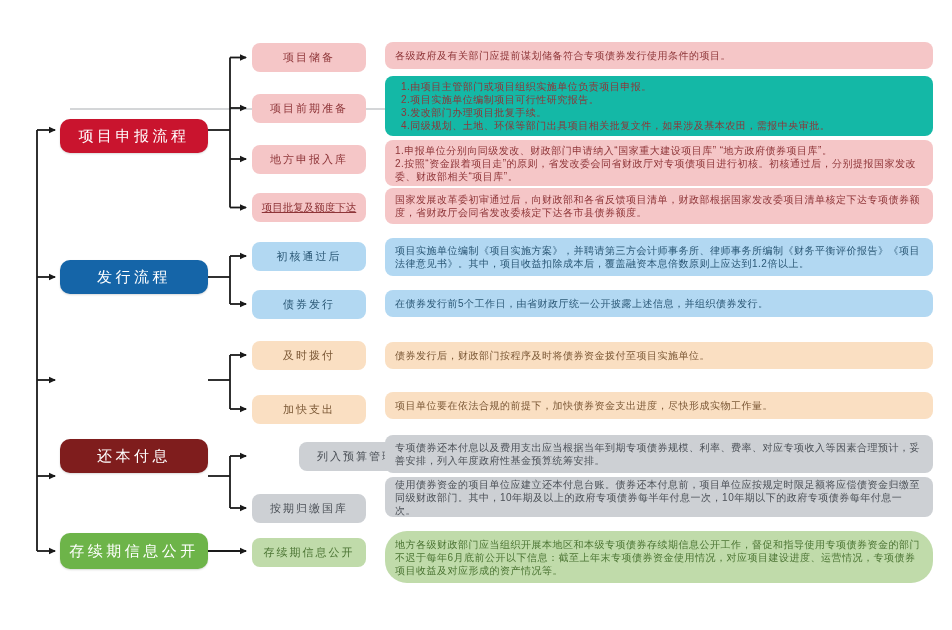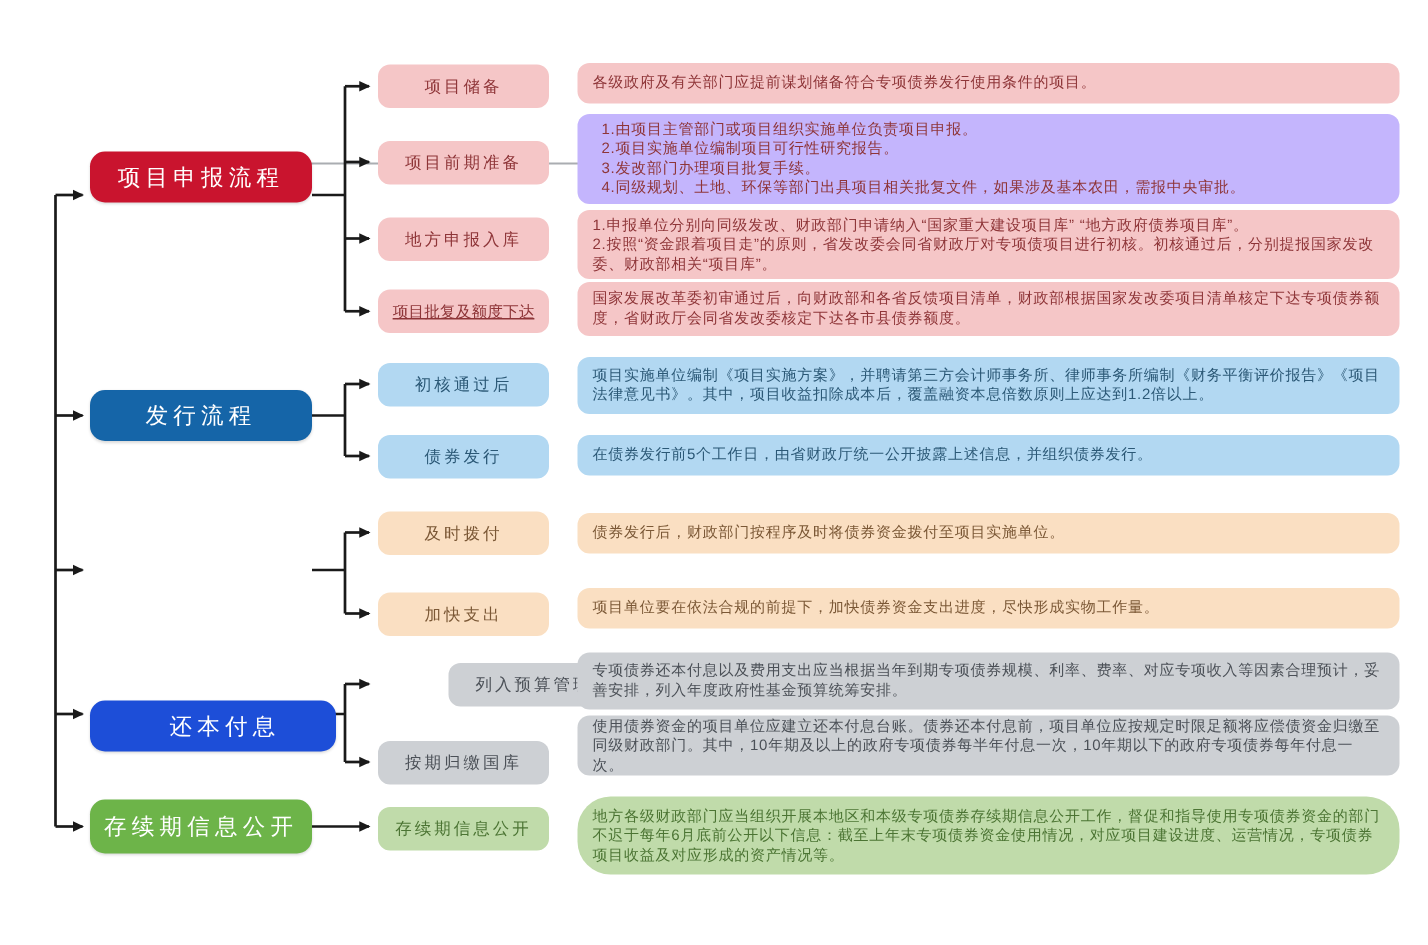--- a/index.html
+++ b/index.html
@@ -79,46 +79,46 @@
       <path d="M230,456 V508"></path>
       <path d="M230,456 H246" marker-end="url(#ah)"></path>
       <path d="M230,508 H246" marker-end="url(#ah)"></path>
     </g>
 
     <g fill="none" stroke-width="1.8" stroke="#1a1a1a">
       <path d="M208,551 H246" marker-end="url(#ah)"></path>
     </g>
   </svg>
 
-  <div class="main-box" style="top: 101px; background-color: rgb(201, 20, 46);">项目申报流程</div>
+  <div class="main-box" style="top: 119px; background-color: rgb(201, 20, 46);">项目申报流程</div>
   <div class="sub-box" style="top: 43px; background-color: rgb(245, 198, 199); color: rgb(142, 53, 56);">项目储备</div>
   <div class="sub-box" style="top: 94px; background-color: rgb(245, 198, 199); color: rgb(142, 53, 56);">项目前期准备</div>
   <div class="sub-box" style="top: 145px; background-color: rgb(245, 198, 199); color: rgb(142, 53, 56);">地方申报入库</div>
   <div class="sub-box long" style="top: 193px; background-color: rgb(245, 198, 199); color: rgb(142, 53, 56);">项目批复及额度下达</div>
   <div class="desc-box" style="top: 42px; height: 27px; background-color: rgb(245, 198, 199); color: rgb(142, 53, 56); text-align: center;">各级政府及有关部门应提前谋划储备符合专项债券发行使用条件的项目。</div>
-  <div class="desc-box" style="top: 76px; height: 60px; background-color: #c4b5fd; color: rgb(142, 53, 56); padding-left: 16px;">1.由项目主管部门或项目组织实施单位负责项目申报。
+  <div class="desc-box" style="top: 76px; height: 60px; background-color: #14b8a6; color: rgb(142, 53, 56); padding-left: 16px;">1.由项目主管部门或项目组织实施单位负责项目申报。
 2.项目实施单位编制项目可行性研究报告。
 3.发改部门办理项目批复手续。
 4.同级规划、土地、环保等部门出具项目相关批复文件，如果涉及基本农田，需报中央审批。</div>
   <div class="desc-box" style="top: 140px; height: 46px; background-color: rgb(245, 198, 199); color: rgb(142, 53, 56);">1.申报单位分别向同级发改、财政部门申请纳入“国家重大建设项目库” “地方政府债券项目库”。
 2.按照“资金跟着项目走”的原则，省发改委会同省财政厅对专项债项目进行初核。初核通过后，分别提报国家发改委、财政部相关“项目库”。</div>
   <div class="desc-box" style="top: 188px; height: 36px; background-color: rgb(245, 198, 199); color: rgb(142, 53, 56);">国家发展改革委初审通过后，向财政部和各省反馈项目清单，财政部根据国家发改委项目清单核定下达专项债券额度，省财政厅会同省发改委核定下达各市县债券额度。</div>
 
   <div class="main-box" style="top: 260px; background-color: rgb(21, 101, 168);">发行流程</div>
   <div class="sub-box" style="top: 242px; background-color: rgb(178, 216, 242); color: rgb(43, 88, 118);">初核通过后</div>
   <div class="sub-box" style="top: 290px; background-color: rgb(178, 216, 242); color: rgb(43, 88, 118);">债券发行</div>
   <div class="desc-box" style="top: 238px; height: 38px; background-color: rgb(178, 216, 242); color: rgb(43, 88, 118);">项目实施单位编制《项目实施方案》，并聘请第三方会计师事务所、律师事务所编制《财务平衡评价报告》《项目法律意见书》。其中，项目收益扣除成本后，覆盖融资本息倍数原则上应达到1.2倍以上。</div>
   <div class="desc-box" style="top: 290px; height: 27px; background-color: rgb(178, 216, 242); color: rgb(43, 88, 118);">在债券发行前5个工作日，由省财政厅统一公开披露上述信息，并组织债券发行。</div>
 
   <div class="sub-box" style="top: 341px; background-color: rgb(250, 223, 194); color: rgb(123, 88, 54);">及时拨付</div>
   <div class="sub-box" style="top: 395px; background-color: rgb(250, 223, 194); color: rgb(123, 88, 54);">加快支出</div>
   <div class="desc-box" style="top: 342px; height: 27px; background-color: rgb(250, 223, 194); color: rgb(123, 88, 54);">债券发行后，财政部门按程序及时将债券资金拨付至项目实施单位。</div>
   <div class="desc-box" style="top: 392px; height: 27px; background-color: rgb(250, 223, 194); color: rgb(123, 88, 54);">项目单位要在依法合规的前提下，加快债券资金支出进度，尽快形成实物工作量。</div>
 
-  <div class="main-box" style="top: 467px; background-color: #1d4ed8; padding-left: 16px;">还本付息</div>
+  <div class="main-box" style="top: 439px; background-color: #7f1d1d;">还本付息</div>
   <div class="sub-box" style="top: 442px; background-color: rgb(205, 208, 212); color: rgb(75, 80, 87); margin-left: 47px;">列入预算管理</div>
   <div class="sub-box" style="top: 494px; background-color: rgb(205, 208, 212); color: rgb(75, 80, 87);">按期归缴国库</div>
   <div class="desc-box" style="top: 435px; height: 38px; background-color: rgb(205, 208, 212); color: rgb(75, 80, 87);">专项债券还本付息以及费用支出应当根据当年到期专项债券规模、利率、费率、对应专项收入等因素合理预计，妥善安排，列入年度政府性基金预算统筹安排。</div>
   <div class="desc-box" style="top: 477px; height: 40px; background-color: rgb(205, 208, 212); color: rgb(75, 80, 87);">使用债券资金的项目单位应建立还本付息台账。债券还本付息前，项目单位应按规定时限足额将应偿债资金归缴至同级财政部门。其中，10年期及以上的政府专项债券每半年付息一次，10年期以下的政府专项债券每年付息一次。</div>
 
   <div class="main-box" style="top: 533px; height: 36px; background-color: rgb(109, 180, 73);">存续期信息公开</div>
   <div class="sub-box" style="top: 538px; background-color: rgb(192, 219, 170); color: rgb(75, 116, 51);">存续期信息公开</div>
   <div class="desc-box" style="top: 531px; height: 52px; background-color: rgb(192, 219, 170); color: rgb(75, 116, 51); border-radius: 22px;">地方各级财政部门应当组织开展本地区和本级专项债券存续期信息公开工作，督促和指导使用专项债券资金的部门不迟于每年6月底前公开以下信息：截至上年末专项债券资金使用情况，对应项目建设进度、运营情况，专项债券项目收益及对应形成的资产情况等。</div>
 
 </div>

